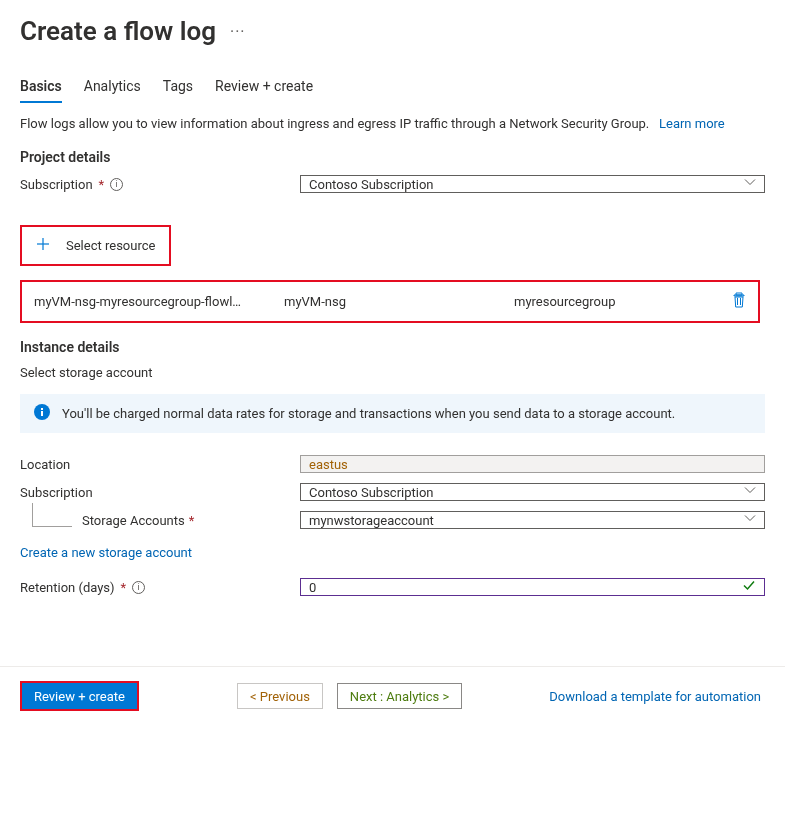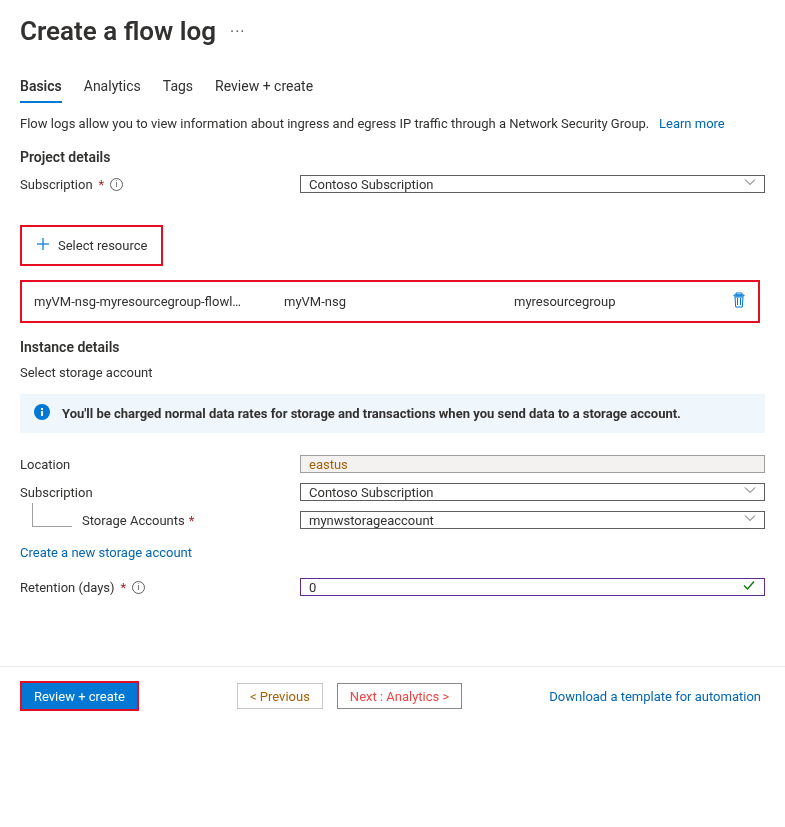--- a/index.html
+++ b/index.html
@@ -42,60 +42,60 @@
   .select-wrap.readonly { background: #f3f2f1; color: #a16207; border-color: #a19f9d; align-items: flex-end; }
   .select-wrap .chev { position: absolute; right: 8px; top: 50%; transform: translateY(-50%); pointer-events: none; }
   .chev svg { width: 12px; height: 12px; fill: #605e5c; }
 
   .validated { border-color: #5c2e91; }
   .check-icon { position: absolute; right: 8px; top: 50%; transform: translateY(-50%); }
   .check-icon svg { width: 14px; height: 14px; fill: #107c10; }
 
   .select-resource-btn {
     border: 2.5px solid #e40d21; margin-top: 22px; margin-bottom: 14px;
-    display: inline-flex; align-items: center; gap: 8px; padding: 10px 14px;
+    display: inline-flex; align-items: center; gap: 16px; padding: 10px 14px;
     color: #323130; font-size: 13px; cursor: pointer; background: #fff;
   }
   .plus-icon svg { width: 14px; height: 14px; stroke: #0078d4; stroke-width: 1.2; fill: none; }
 
   .resource-table { width: 740px; }
   .thead { display: flex; padding: 0 12px 8px 12px; font-weight: 600; font-size: 13px; }
   .col1 { width: 250px; }
   .col2 { width: 230px; }
   .col3 { flex: 1; }
   .col4 { width: 30px; text-align: right; }
   .trow {
     display: flex; align-items: center; padding: 10px 12px; border: 2.5px solid #e40d21;
     font-size: 13px;
   }
   .delete-icon svg { width: 14px; height: 16px; fill: #0078d4; cursor: pointer; }
 
   .info-banner {
     background: #eff6fc; display: flex; align-items: center; gap: 12px;
-    padding: 10px 14px; margin: 14px 0 22px 0; font-size: 13px; font-weight: bold;
+    padding: 10px 14px; margin: 14px 0 22px 0; font-size: 13px;
   }
   .info-banner .info-circle svg { width: 16px; height: 16px; fill: #0078d4; }
 
   .indent-connector {
     width: 40px; height: 24px; border-left: 1px solid #a19f9d; border-bottom: 1px solid #a19f9d;
     margin-left: 12px; margin-right: 10px; margin-top: -10px;
   }
   .indent-row { display: flex; align-items: center; margin-bottom: 10px; }
   .indent-label { display: flex; align-items: center; width: 280px; }
 
   .new-storage-link { color: #0065b3; font-size: 13px; cursor: pointer; margin: 6px 0 18px 0; display: inline-block; }
 
   .footer {
     position: relative; display: flex; align-items: center; gap: 14px;
     padding: 14px 20px; border-top: 1px solid #edebe9;
   }
   .btn {
     height: 26px; padding: 0 12px; font-size: 13px; cursor: pointer;
     display: inline-flex; align-items: center; justify-content: center;
-    border: 1px solid #8a8886; background: #fff; color: #ef4444;
+    border: 1px solid #8a8886; background: #fff; color: #4d7c0f;
   }
   .btn.primary { background: #0078d4; color: #fff; border: 2.5px solid #e40d21; height: 30px; font-weight: 400; }
   .btn.disabled { color: #a16207; border-color: #c8c6c4; cursor: default; }
   .footer .link { margin-left: auto; margin-right: 0; position: absolute; right: 24px; }
 </style>
 </head>
 <body>
 
 <div class="page">
   <div class="title-row">

